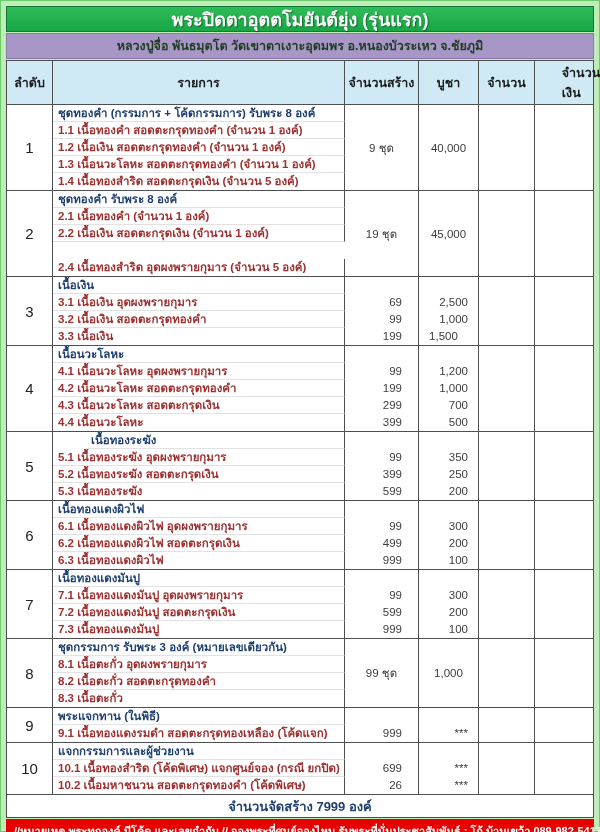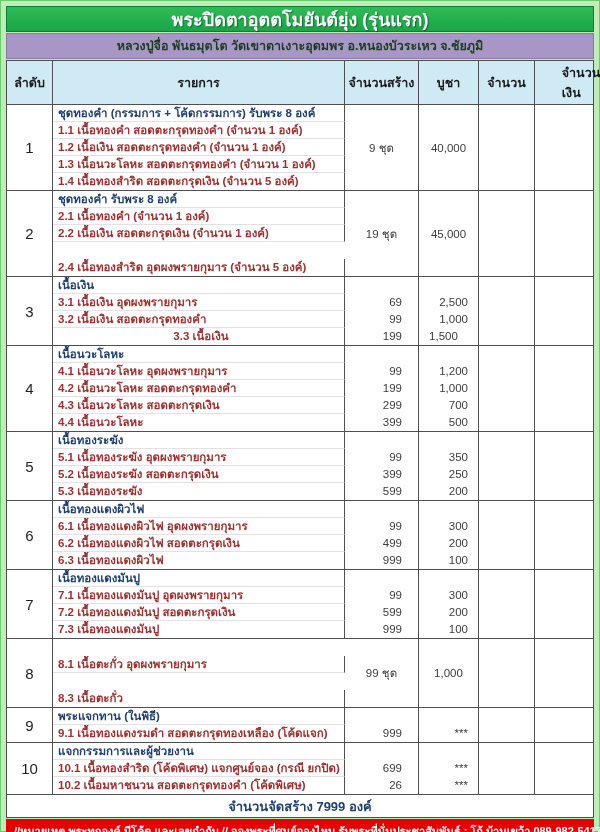--- a/index.html
+++ b/index.html
@@ -115,21 +115,21 @@
           <div class="cell val-span" style="grid-area: 1 / 3 / span 5;">19 ชุด</div>
           <div class="cell val-span" style="grid-area: 1 / 4 / span 5;">45,000</div>
           <div class="cell val-span" style="grid-area: 1 / 5 / span 5;"></div>
           <div class="cell val-span last" style="grid-area: 1 / 6 / span 5;"></div>
         </div>
         <div class="group">
           <div class="cell no-cell" style="grid-area: 1 / 1 / span 4;">3</div>
           <div class="cell item-cell hdr lite" style="grid-area: 1 / 2;">เนื้อเงิน</div>
           <div class="cell item-cell sub lite" style="grid-area: 2 / 2;">3.1 เนื้อเงิน อุดผงพรายกุมาร</div>
           <div class="cell item-cell sub lite" style="grid-area: 3 / 2;">3.2 เนื้อเงิน สอดตะกรุดทองคำ</div>
-          <div class="cell item-cell sub" style="grid-area: 4 / 2; text-align: center;">3.3 เนื้อเงิน</div>
+          <div class="cell item-cell sub" style="grid-area: 4 / 2;">3.3 เนื้อเงิน</div>
           <div class="cell val-line" style="grid-area: 1 / 3;"></div>
           <div class="cell val-line" style="grid-area: 1 / 4;"></div>
           <div class="cell val-line" style="grid-area: 1 / 5;"></div>
           <div class="cell val-line last" style="grid-area: 1 / 6;"></div>
           <div class="cell val-line made" style="grid-area: 2 / 3;">69</div>
           <div class="cell val-line price" style="grid-area: 2 / 4;">2,500</div>
           <div class="cell val-line" style="grid-area: 2 / 5;"></div>
           <div class="cell val-line last" style="grid-area: 2 / 6;"></div>
           <div class="cell val-line made" style="grid-area: 3 / 3;">99</div>
           <div class="cell val-line price" style="grid-area: 3 / 4;">1,000</div>
@@ -163,21 +163,21 @@
           <div class="cell val-line price" style="grid-area: 4 / 4;">700</div>
           <div class="cell val-line" style="grid-area: 4 / 5;"></div>
           <div class="cell val-line last" style="grid-area: 4 / 6;"></div>
           <div class="cell val-line made" style="grid-area: 5 / 3;">399</div>
           <div class="cell val-line price" style="grid-area: 5 / 4;">500</div>
           <div class="cell val-line" style="grid-area: 5 / 5;"></div>
           <div class="cell val-line last" style="grid-area: 5 / 6;"></div>
         </div>
         <div class="group">
           <div class="cell no-cell" style="grid-area: 1 / 1 / span 4;">5</div>
-          <div class="cell item-cell hdr lite" style="grid-area: 1 / 2;">เนื้อทองระฆัง</div>
+          <div class="cell item-cell hdr lite" style="grid-area: 1 / 2; margin-left: 33px;">เนื้อทองระฆัง</div>
           <div class="cell item-cell sub lite" style="grid-area: 2 / 2;">5.1 เนื้อทองระฆัง อุดผงพรายกุมาร</div>
           <div class="cell item-cell sub lite" style="grid-area: 3 / 2;">5.2 เนื้อทองระฆัง สอดตะกรุดเงิน</div>
           <div class="cell item-cell sub" style="grid-area: 4 / 2;">5.3 เนื้อทองระฆัง</div>
           <div class="cell val-line" style="grid-area: 1 / 3;"></div>
           <div class="cell val-line" style="grid-area: 1 / 4;"></div>
           <div class="cell val-line" style="grid-area: 1 / 5;"></div>
           <div class="cell val-line last" style="grid-area: 1 / 6;"></div>
           <div class="cell val-line made" style="grid-area: 2 / 3;">99</div>
           <div class="cell val-line price" style="grid-area: 2 / 4;">350</div>
           <div class="cell val-line" style="grid-area: 2 / 5;"></div>
@@ -232,21 +232,23 @@
           <div class="cell val-line price" style="grid-area: 3 / 4;">200</div>
           <div class="cell val-line" style="grid-area: 3 / 5;"></div>
           <div class="cell val-line last" style="grid-area: 3 / 6;"></div>
           <div class="cell val-line made" style="grid-area: 4 / 3;">999</div>
           <div class="cell val-line price" style="grid-area: 4 / 4;">100</div>
           <div class="cell val-line" style="grid-area: 4 / 5;"></div>
           <div class="cell val-line last" style="grid-area: 4 / 6;"></div>
         </div>
         <div class="group">
           <div class="cell no-cell" style="grid-area: 1 / 1 / span 4;">8</div>
+          <div class="cell item-cell hdr lite" style="grid-area: 1 / 2;">ชุดกรรมการ รับพระ 3 องค์ (หมายเลขเดียวกัน)</div>
           <div class="cell item-cell sub lite" style="grid-area: 2 / 2;">8.1 เนื้อตะกั่ว อุดผงพรายกุมาร</div>
+          <div class="cell item-cell sub lite" style="grid-area: 3 / 2;">8.2 เนื้อตะกั่ว สอดตะกรุดทองคำ</div>
           <div class="cell item-cell sub" style="grid-area: 4 / 2;">8.3 เนื้อตะกั่ว</div>
           <div class="cell val-span" style="grid-area: 1 / 3 / span 4;">99 ชุด</div>
           <div class="cell val-span" style="grid-area: 1 / 4 / span 4;">1,000</div>
           <div class="cell val-span" style="grid-area: 1 / 5 / span 4;"></div>
           <div class="cell val-span last" style="grid-area: 1 / 6 / span 4;"></div>
         </div>
         <div class="group">
           <div class="cell no-cell" style="grid-area: 1 / 1 / span 2;">9</div>
           <div class="cell item-cell hdr lite" style="grid-area: 1 / 2;">พระแจกทาน (ในพิธี)</div>
           <div class="cell item-cell sub" style="grid-area: 2 / 2;">9.1 เนื้อทองแดงรมดำ สอดตะกรุดทองเหลือง (โค้ดแจก)</div>

